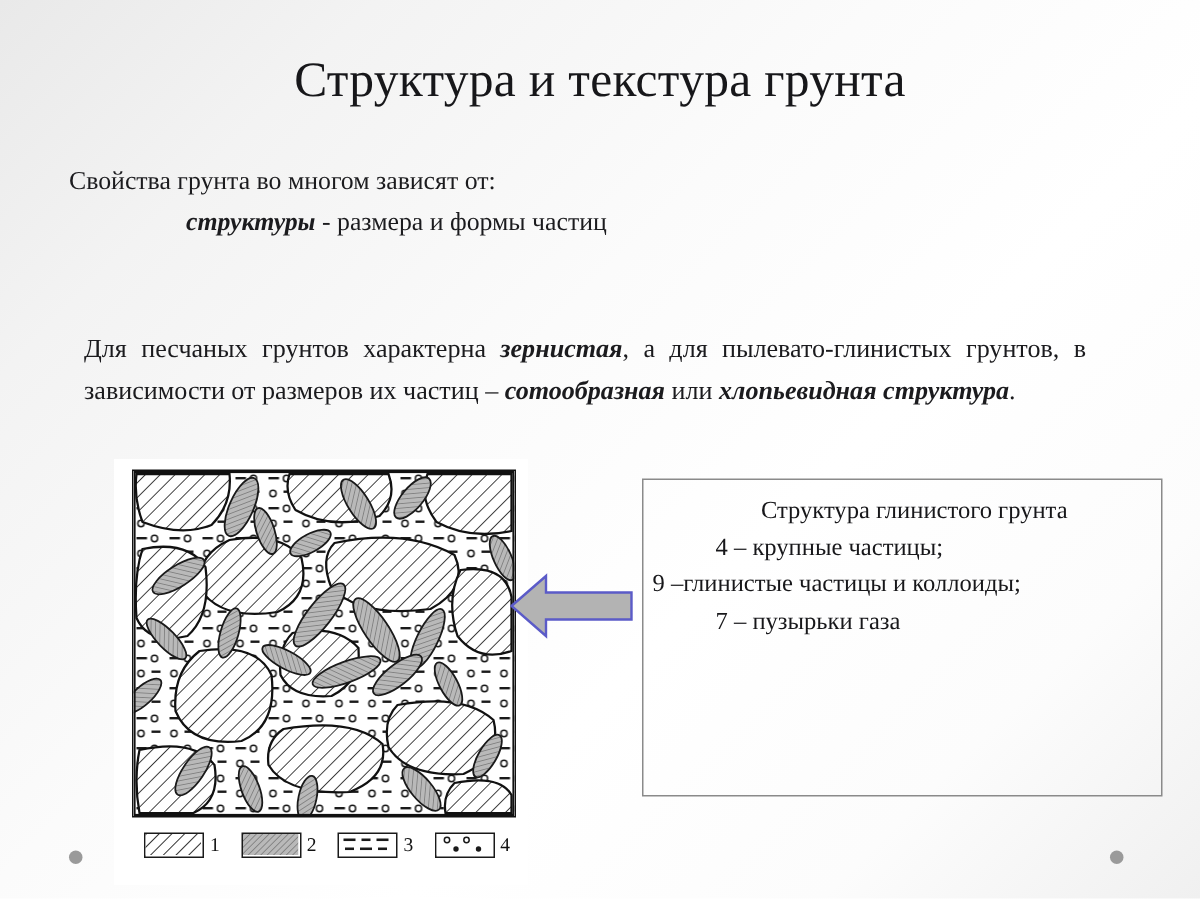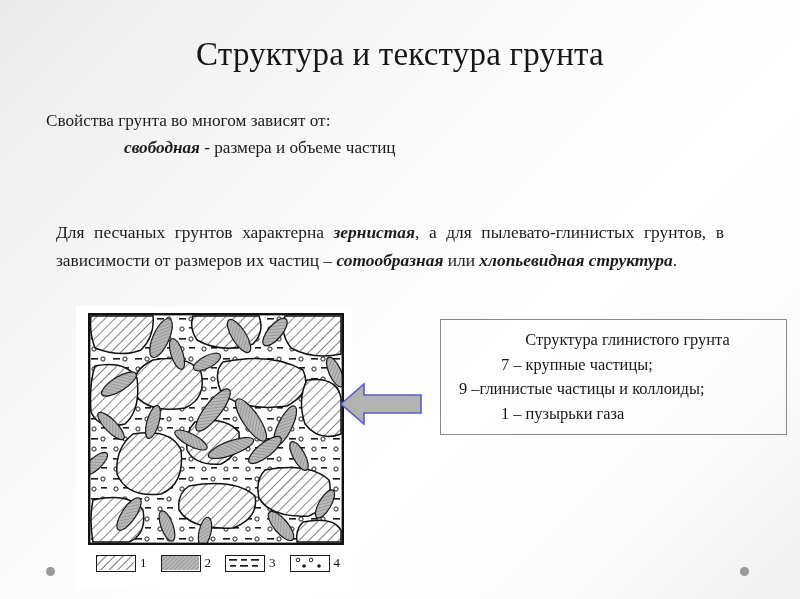--- a/index.html
+++ b/index.html
@@ -137,26 +137,25 @@
     width: 82px;
     height: 46px;
   }
 
   
   #capbox {
     position: absolute;
     left: 428px;
     top: 319px;
     width: 347px;
-    height: 116px;
+    height: 212px;
     border: 1.3px solid #8a8a8a;
     background: transparent;
     box-sizing: border-box;
-    padding: 8px 6px 0 18px;
-    margin-left: 12px;
+    padding: 8px 6px 0 6px;
   }
   #capbox .cap-title {
     font-size: 16.4px;
     color: #17171a;
     text-align: center;
     padding-left: 16px;
     line-height: 1.5;
   }
   #capbox .cap-item {
     font-size: 16.4px;
@@ -186,21 +185,21 @@
 
 <div id="slide">
 
   <div id="title">Структура и текстура грунта</div>
 
   <div id="intro">
     <div class="ln">
       <span>Свойства  грунта во многом зависят от:</span>
     </div>
     <div class="ln">
-      <span class="ind"></span><span class="bi">свободная</span><span> - размера и объеме частиц</span>
+      <span class="ind"></span><span class="bi">структуры</span><span> - размера и формы частиц</span>
     </div>
   </div>
 
   <div id="para"><span>Для песчаных грунтов характерна </span><span class="bi">зернистая</span><span>, а для пылевато-глинистых грунтов,    в зависимости от размеров их частиц – </span><span class="bi">сотообразная</span><span> или </span><span class="bi">хлопьевидная структура</span><span>.</span></div>
 
   <div id="panel"></div>
 
   <div id="diagram">
     <svg width="254" height="230" viewBox="0 0 254 230" xmlns="http://www.w3.org/2000/svg">
       <defs>
@@ -338,21 +337,21 @@
   </div>
 
   <div id="arrow">
     <svg width="82" height="46" viewBox="0 0 82 46">
       <polygon points="1,23 24,3 24,14 81,14 81,32 24,32 24,43" fill="#b3b3b3" stroke="#5b5bc8" stroke-width="1.6" stroke-linejoin="miter"></polygon>
     </svg>
   </div>
 
   <div id="capbox">
     <div class="cap-title">Структура глинистого грунта</div>
-    <div class="cap-item">7 – крупные частицы;</div>
+    <div class="cap-item">4 – крупные частицы;</div>
     <div class="cap-item wrap">9 –глинистые частицы и коллоиды;</div>
-    <div class="cap-item">1 – пузырьки газа</div>
+    <div class="cap-item">7 – пузырьки газа</div>
   </div>
 
   <div class="dot" id="dot-left"></div>
   <div class="dot" id="dot-right"></div>
 
 </div>
 
 </body></html>

